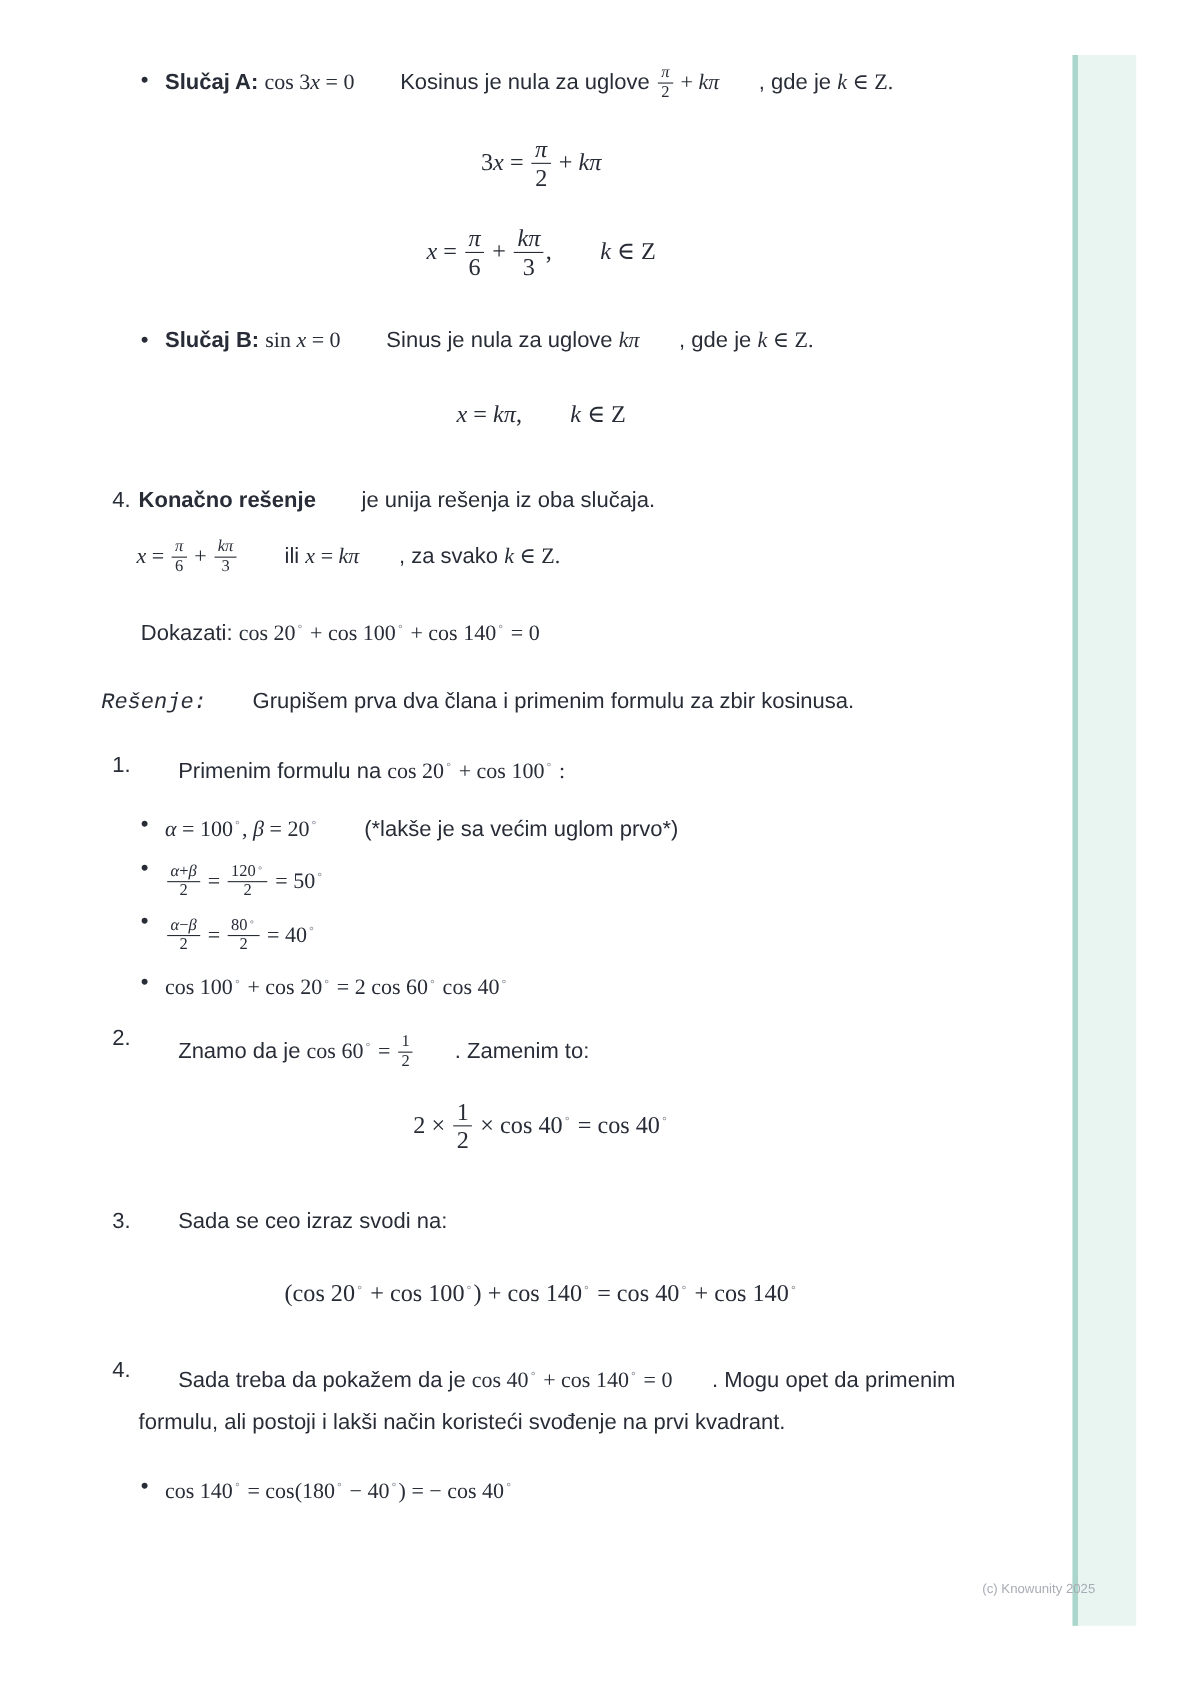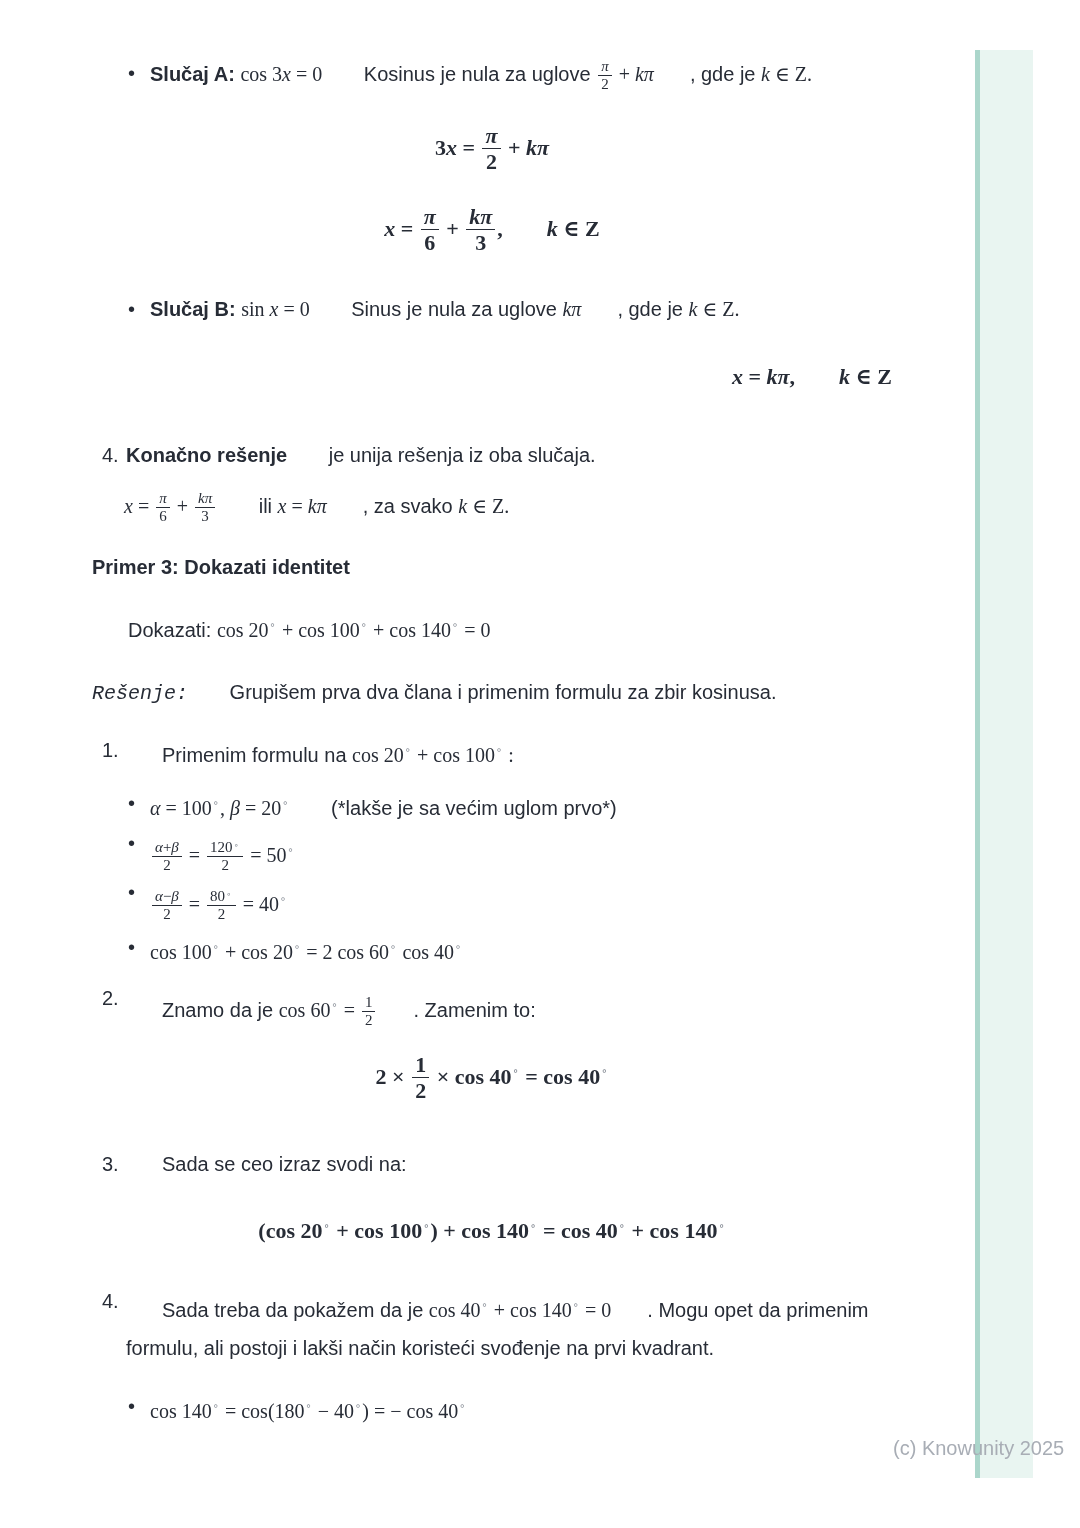--- a/index.html
+++ b/index.html
@@ -58,32 +58,31 @@
   .bullet-row{margin-left:36px;}
   .bullet-row .marker{flex:none;width:22px;font-size:20px;line-height:30px;}
   .num-row{margin-left:10px;}
   .num-row .marker{flex:none;width:24px;line-height:30px;}
   .row .runs{flex:1;}
   .display-math{
     width:800px;
     text-align:center;
     font-size:22px;
     line-height:30px;
-    font-weight:bold;
   }
   .display-math .rm,.display-math .rmi{font-size:22px;}
   .plain{line-height:30px;}
   .heading{font-weight:bold;line-height:30px;}
   .tallline{line-height:44px;}
   
   .mb-d1{margin-top:30px;}
   .mb-delim{margin-top:32px;margin-left:62px;}
   .mb-d2{margin-top:30px;}
   .mb-bB{margin-top:38px;}
-  .mb-d3{margin-top:38px;text-align:right;}
+  .mb-d3{margin-top:38px;}
   .mb-s4{margin-top:48px;}
   .mb-sol{margin-top:14px;margin-left:32px;}
   .mb-head{margin-top:24px;}
   .mb-dok{margin-top:28px;}
   .mb-res{margin-top:32px;}
   .mb-s1{margin-top:26px;}
   .mb-ba{margin-top:18px;}
   .mb-bsum{margin-top:5px;}
   .mb-bdiff{margin-top:0px;}
   .mb-bcos{margin-top:6px;}
@@ -102,21 +101,21 @@
     width:58px;
     height:1428px;
     background:var(--bar-fill);
     border-left:5px solid var(--bar-border);
     z-index:0;
   }
   .watermark{
     position:absolute;
     top:1437px;
     left:893px;
-    font-size:20px;
+    font-size:12px;
     color:var(--watermark);
     z-index:2;
     white-space:nowrap;
   }
 </style>
 </head>
 <body>
 
 <div class="accent-bar"></div>
 <div class="watermark">(c) Knowunity 2025</div>
@@ -158,21 +157,20 @@
   </div>
 
   <div class="plain tallline mb-sol"><span class="rmi">x</span><span class="rm"> = </span><span class="frac">
         <span class="num"><span class="rmi">π</span></span>
         <span class="den"><span class="rm">6</span></span>
       </span><span class="rm"> + </span><span class="frac">
         <span class="num"><span class="rmi">kπ</span></span>
         <span class="den"><span class="rm">3</span></span>
       </span><span class="rt"> ili </span><span class="rmi">x</span><span class="rm"> = </span><span class="rmi">kπ</span><span class="rt">, za svako </span><span class="rmi">k</span><span class="rm"> ∈ Z.</span></div>
 
-  <div class="heading mb-head">Primer 3: Dokazati identitet</div>
 
   <div class="plain mb-dok"><span class="rt">Dokazati: </span><span class="rm">cos 20</span><sup class="deg">∘</sup><span class="rm"> + cos 100</span><sup class="deg">∘</sup><span class="rm"> + cos 140</span><sup class="deg">∘</sup><span class="rm"> = 0</span></div>
 
   <div class="plain mb-res"><span class="ri">Rešenje:</span><span class="rt"> Grupišem prva dva člana i primenim formulu za zbir kosinusa.</span></div>
 
   <div class="row num-row mb-s1">
     <span class="marker">1.</span>
     <div class="runs"><span class="rt">Primenim formulu na </span><span class="rm">cos 20</span><sup class="deg">∘</sup><span class="rm"> + cos 100</span><sup class="deg">∘</sup><span class="rm"> :</span></div>
   </div>
 

